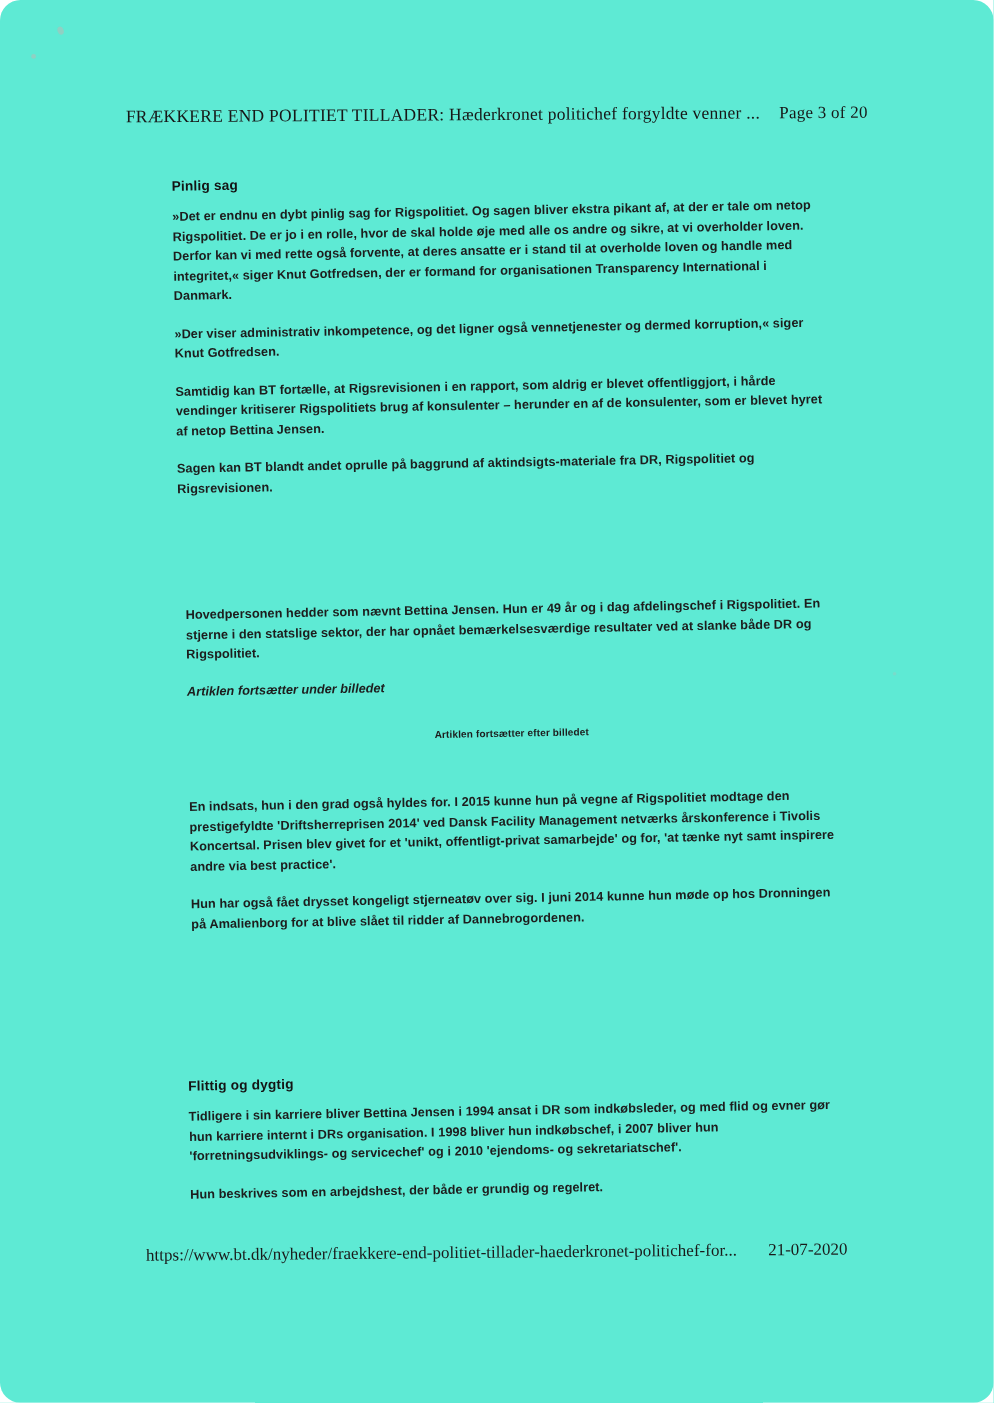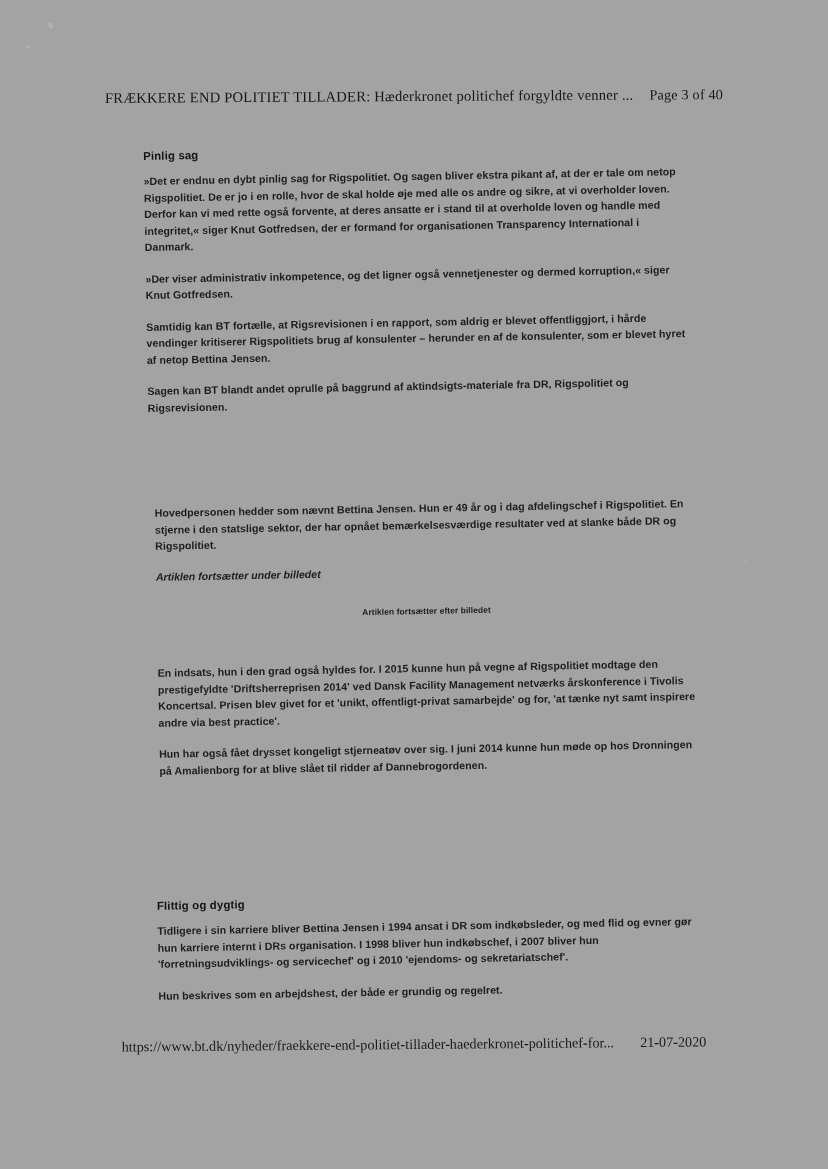--- a/index.html
+++ b/index.html
@@ -12,21 +12,22 @@
     background: #ffffff;
     font-family: "Liberation Sans", sans-serif;
     color: #1b1b1b;
     position: relative;
     overflow: hidden;
   }
 
   .page {
     position: absolute;
     inset: 0;
-    background: #a3a3a3;
+    background: #5eead4;
+    border-radius: 17px;
   }
 
   
   .speck {
     position: absolute;
     background: #b9b9b4;
     border-radius: 50%;
     opacity: .55;
   }
   .speck.s1 { left: 48px;  top: 22px;  width: 5px; height: 7px; transform: rotate(-20deg); }
@@ -127,21 +128,21 @@
 <body>
 
 <div class="page">
 
   <span class="speck s1"></span>
   <span class="speck s2"></span>
   <span class="speck s3"></span>
 
   <div class="print-header">
     <span class="title">FRÆKKERE END POLITIET TILLADER: Hæderkronet politichef forgyldte venner ...</span>
-    <span class="pageno">Page 3 of 40</span>
+    <span class="pageno">Page 3 of 20</span>
   </div>
 
   <div class="article">
 
     <div class="group-a">
       <h3 class="subhead">Pinlig sag</h3>
       <p class="body blk">»Det er endnu en dybt pinlig sag for Rigspolitiet. Og sagen bliver ekstra pikant af, at der er tale om netop Rigspolitiet. De er jo i en rolle, hvor de skal holde øje med alle os andre og sikre, at vi overholder loven. Derfor kan vi med rette også forvente, at deres ansatte er i stand til at overholde loven og handle med integritet,« siger Knut Gotfredsen, der er formand for organisationen Transparency International i Danmark.</p>
       <p class="body blk">»Der viser administrativ inkompetence, og det ligner også vennetjenester og dermed korruption,« siger Knut Gotfredsen.</p>
       <p class="body blk">Samtidig kan BT fortælle, at Rigsrevisionen i en rapport, som aldrig er blevet offentliggjort, i hårde vendinger kritiserer Rigspolitiets brug af konsulenter – herunder en af de konsulenter, som er blevet hyret af netop Bettina Jensen.</p>
       <p class="body blk">Sagen kan BT blandt andet oprulle på baggrund af aktindsigts-materiale fra DR, Rigspolitiet og Rigsrevisionen.</p>

